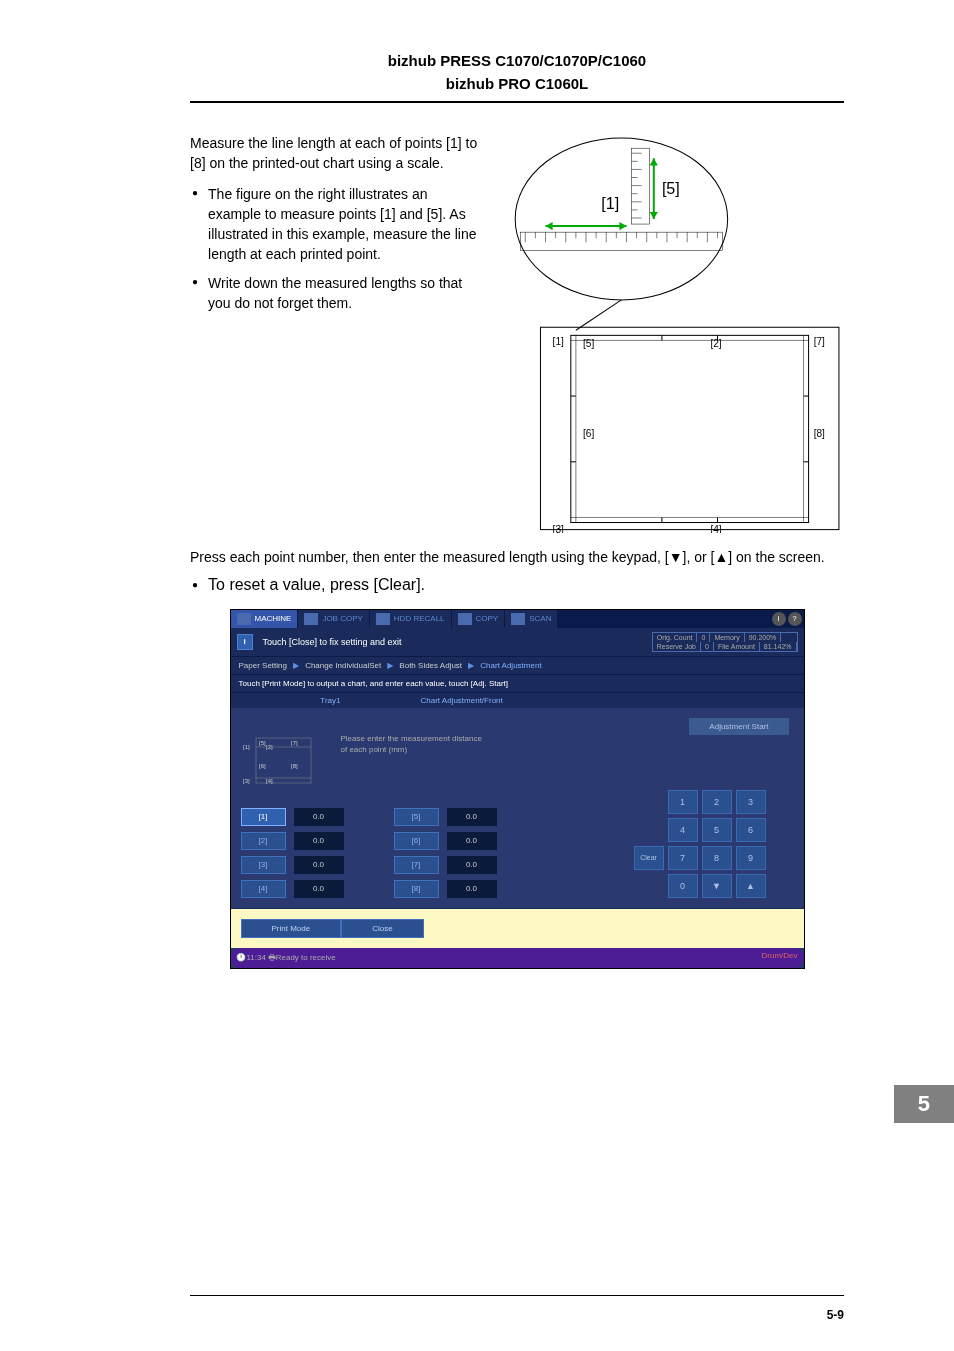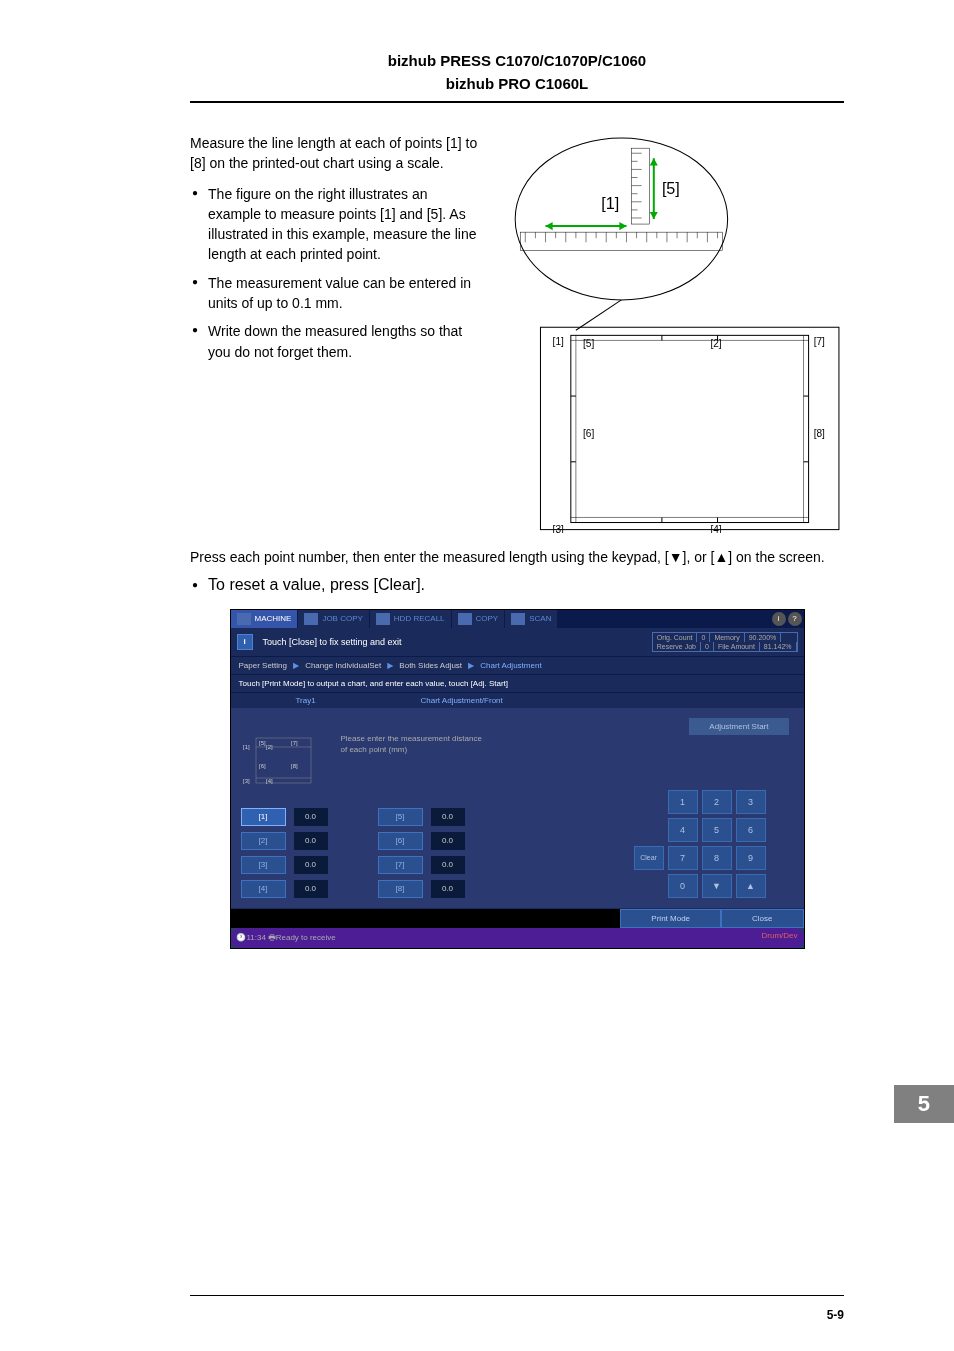--- a/index.html
+++ b/index.html
@@ -28,40 +28,40 @@
     .sc-info-icon { width: 16px; height: 16px; background: #3060b0; display: flex; align-items: center; justify-content: center; font-weight: bold; border: 1px solid #5080d0; }
     .sc-info-text { color: #fff; font-size: 9px; }
     .sc-info-stats { margin-left: auto; border: 1px solid #4a6ab0; background: #1a2a5a; }
     .sc-stats-row { display: flex; font-size: 7px; }
     .sc-stat-cell { padding: 1px 4px; border-right: 1px solid #4a6ab0; color: #aaa; }
     .sc-breadcrumb { background: #1a2a5a; padding: 4px 8px; font-size: 8px; color: #ccc; border-top: 1px solid #0a1a4a; display: flex; gap: 6px; align-items: center; }
     .bc-arrow { color: #6090e0; }
     .bc-current { color: #80b0ff; }
     .sc-instruct { background: #1a2a5a; padding: 4px 8px; font-size: 8px; border-top: 1px solid #0a1a4a; }
     .sc-subhead { display: flex; background: #1a2a5a; border-top: 1px solid #0a1a4a; }
-    .sc-subhead-cell { padding: 3px 40px; color: #80b0ff; font-size: 8px; text-align: center; }
+    .sc-subhead-cell { padding: 3px 40px; color: #80b0ff; font-size: 8px; text-align: right; }
     .sc-subhead-cell:first-child { flex: 0 0 150px; }
     .sc-body { display: flex; background: #2a3a70; }
     .sc-body-main { flex: 1; padding: 10px; }
     .sc-diagram-area { display: flex; gap: 15px; margin-bottom: 20px; margin-top: 15px; }
     .sc-mini-diagram { width: 85px; height: 55px; }
     .sc-diagram-text { font-size: 8px; color: #aaa; line-height: 1.4; }
     .sc-values { display: flex; gap: 50px; }
     .sc-value-col { display: flex; flex-direction: column; gap: 6px; }
     .sc-value-row { display: flex; gap: 8px; }
     .sc-val-btn { width: 45px; height: 18px; background: #2a5090; border: 1px solid #4070c0; display: flex; align-items: center; justify-content: center; font-size: 8px; color: #90b0e0; }
     .sc-val-btn.selected { background: #3060b0; color: #fff; border-color: #80b0ff; }
-    .sc-val-display { width: 34px; height: 18px; background: #0a1a3a; display: flex; align-items: center; justify-content: center; font-size: 8px; color: #ccc; }
+    .sc-val-display { width: 50px; height: 18px; background: #0a1a3a; display: flex; align-items: center; justify-content: center; font-size: 8px; color: #ccc; }
     .sc-body-right { width: 180px; padding: 10px; display: flex; flex-direction: column; }
     .sc-adj-start { background: #3a5a90; padding: 4px 20px; text-align: center; font-size: 8px; margin-left: auto; margin-right: 5px; color: #b0c0e0; }
     .sc-keypad { display: grid; grid-template-columns: repeat(4, 30px); grid-template-rows: repeat(4, 24px); gap: 4px; margin-top: auto; }
     .sc-key { background: #2a5090; border: 1px solid #3a6ab0; display: flex; align-items: center; justify-content: center; font-size: 9px; color: #b0c0e0; }
     .sc-key.clear { font-size: 7px; }
     .sc-key.empty { background: transparent; border: none; }
-    .sc-bottom-btns { display: flex; justify-content: flex-end; background: #000000; border-top: 1px solid #1a2a5a; }
+    .sc-bottom-btns { display: flex; justify-content: flex-start; padding: 10px; background: #fef9c3; border-top: 1px solid #1a2a5a; }
     .sc-bottom-btn { padding: 4px 30px; background: #2a5090; border: 1px solid #4070c0; font-size: 8px; color: #c0d0f0; }
     .sc-status { display: flex; justify-content: space-between; padding: 3px 6px; background: #4c1d95; font-size: 8px; color: #aaa; border-radius: 9px; }
     .sc-status-right { color: #e06060; }
     .page-num-box { position: absolute; right: 0; top: 1085px; background: #808080; color: #fff; font-size: 22px; font-weight: bold; padding: 6px 24px; }
     .footer-line { position: absolute; bottom: 55px; left: 190px; right: 110px; border-top: 1px solid #000; }
     .footer-num { position: absolute; bottom: 29px; right: 110px; font-size: 12px; font-weight: bold; }
   </style>
 </head>
 <body>
 
@@ -71,23 +71,20 @@
     <div>bizhub PRO C1060L</div>
   </div>
   <div class="header-line"></div>
 
   <div class="content-row">
     <div class="text-col">
       <div class="intro">Measure the line length at each of points [1] to [8] on the printed-out chart using a scale.</div>
       <ul>
         <li>
             <span>The figure on the right illustrates an example to measure points [1] and [5]. As illustrated in this example, measure the line length at each printed point.</span>
-          </li>
-        <li>
-            <span>The measurement value can be entered in units of up to 0.1 mm.</span>
           </li>
         <li>
             <span>Write down the measured lengths so that you do not forget them.</span>
           </li>
       </ul>
     </div>
     <div class="diagram-col">
       <svg class="diagram-svg" viewBox="0 0 340 395">
 
         <ellipse cx="120" cy="85" rx="105" ry="80" fill="none" stroke="#000" stroke-width="1"></ellipse>

